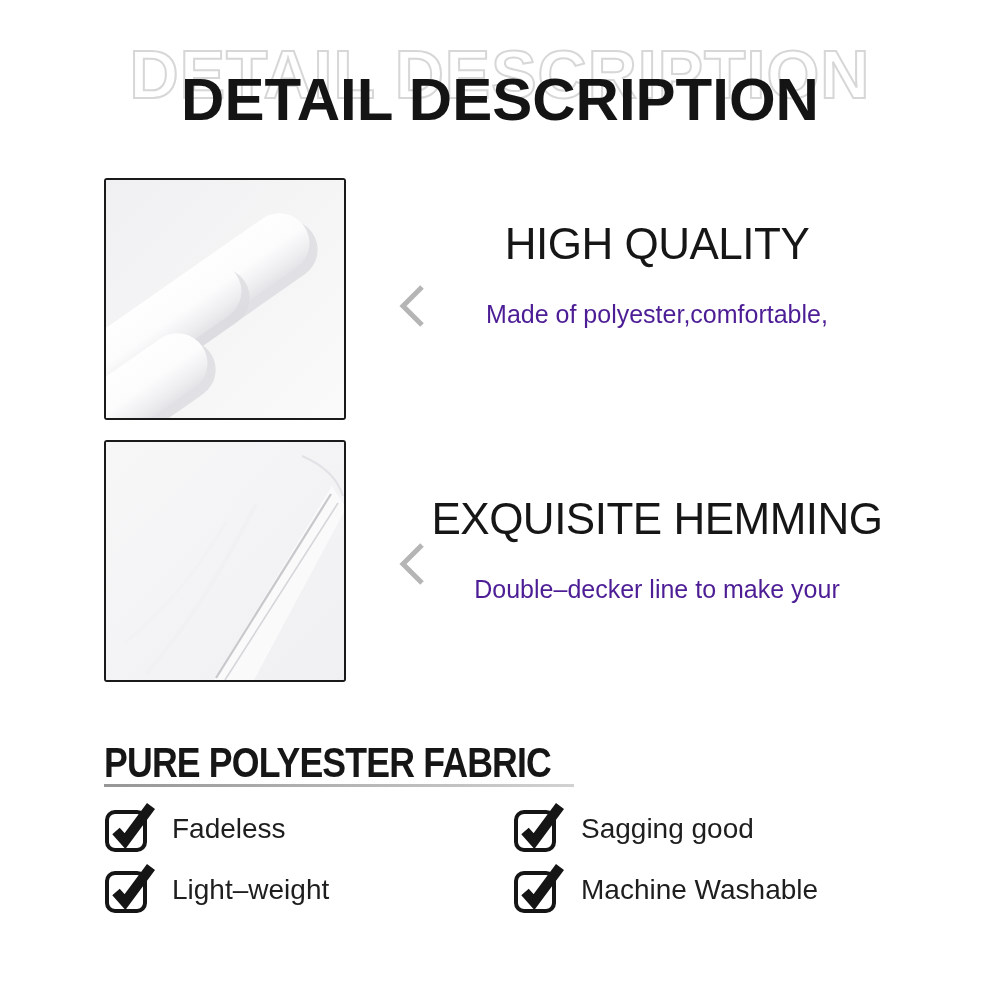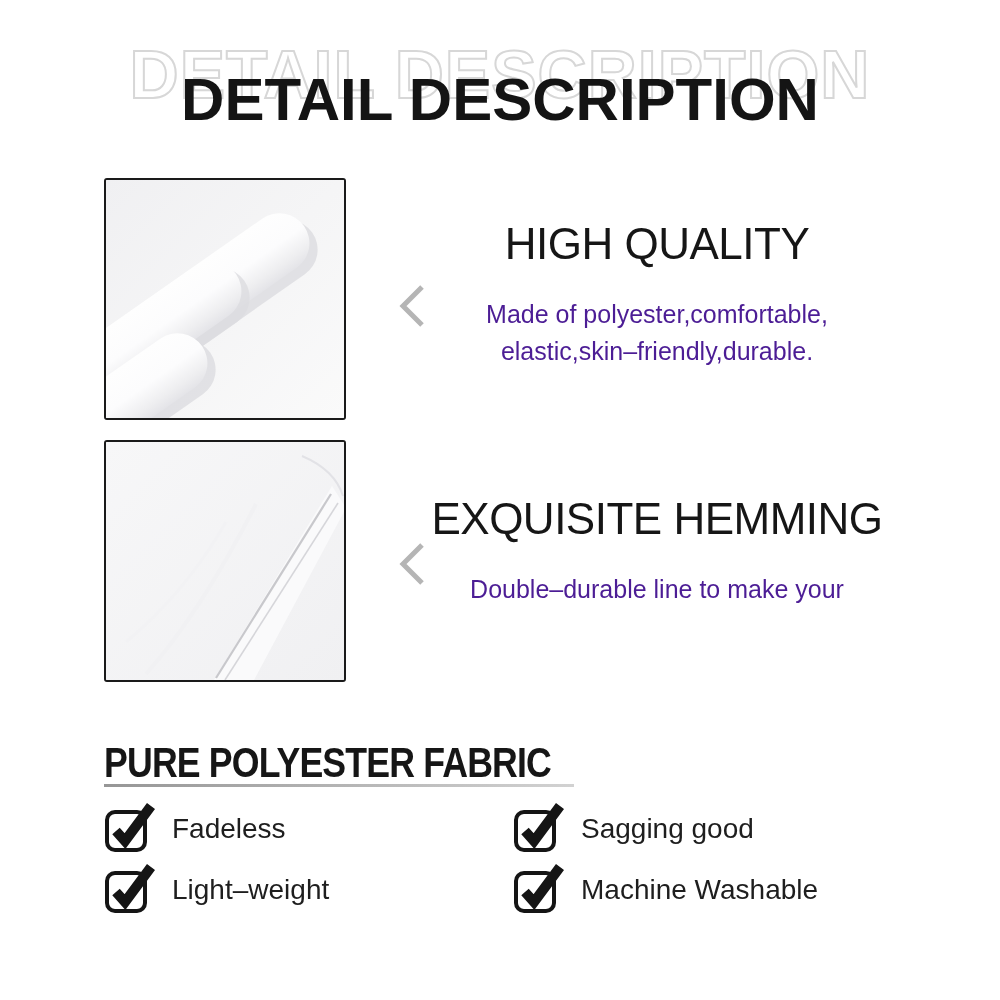--- a/index.html
+++ b/index.html
@@ -89,21 +89,21 @@
       </g>
     </svg>
   </div>
 
   <svg class="chev chev-1" viewBox="0 0 30 48">
     <path d="M26 5 L7 24 L26 43" fill="none" stroke="#b5b5b5" stroke-width="5"></path>
   </svg>
 
   <div class="feature-text feature-text-1">
     <h2>HIGH QUALITY</h2>
-    <p><span>Made of polyester,comfortable,</span><br><span>elastic,skin–friendly,durable.</span></p>
+    <p><span>Made of polyester,comfortable,</span><br></p>
   </div>
 
   <div class="img-frame img-frame-2">
     <svg width="238" height="238" viewBox="0 0 238 238">
       <defs>
         <linearGradient id="hbg" x1="0" y1="0" x2="1" y2="1">
           <stop offset="0" stop-color="#f7f7f8"></stop>
             <stop offset="1" stop-color="#f0f0f2"></stop>
         </linearGradient>
       </defs>
@@ -116,21 +116,21 @@
       <path d="M232 61 L119 238" stroke="#d6d6da" stroke-width="1.6" fill="none"></path>
     </svg>
   </div>
 
   <svg class="chev chev-2" viewBox="0 0 30 48">
     <path d="M26 5 L7 24 L26 43" fill="none" stroke="#b5b5b5" stroke-width="5"></path>
   </svg>
 
   <div class="feature-text feature-text-2">
     <h2>EXQUISITE HEMMING</h2>
-    <p><span>Double–durable line to make your</span><br></p>
+    <p><span>Double–decker line to make your</span><br></p>
   </div>
 
   <h3 class="fabric-heading">PURE POLYESTER FABRIC</h3>
   <div class="heading-underline"></div>
 
   <div class="check-item ci-1">
     <svg class="cb" viewBox="0 0 56 52">
       <rect x="3" y="11" width="38" height="38" rx="8" fill="#ffffff" stroke="#151515" stroke-width="4"></rect>
       <path d="M12 30 L21 40 L47 5" fill="none" stroke="#151515" stroke-width="10"></path>
     </svg>

